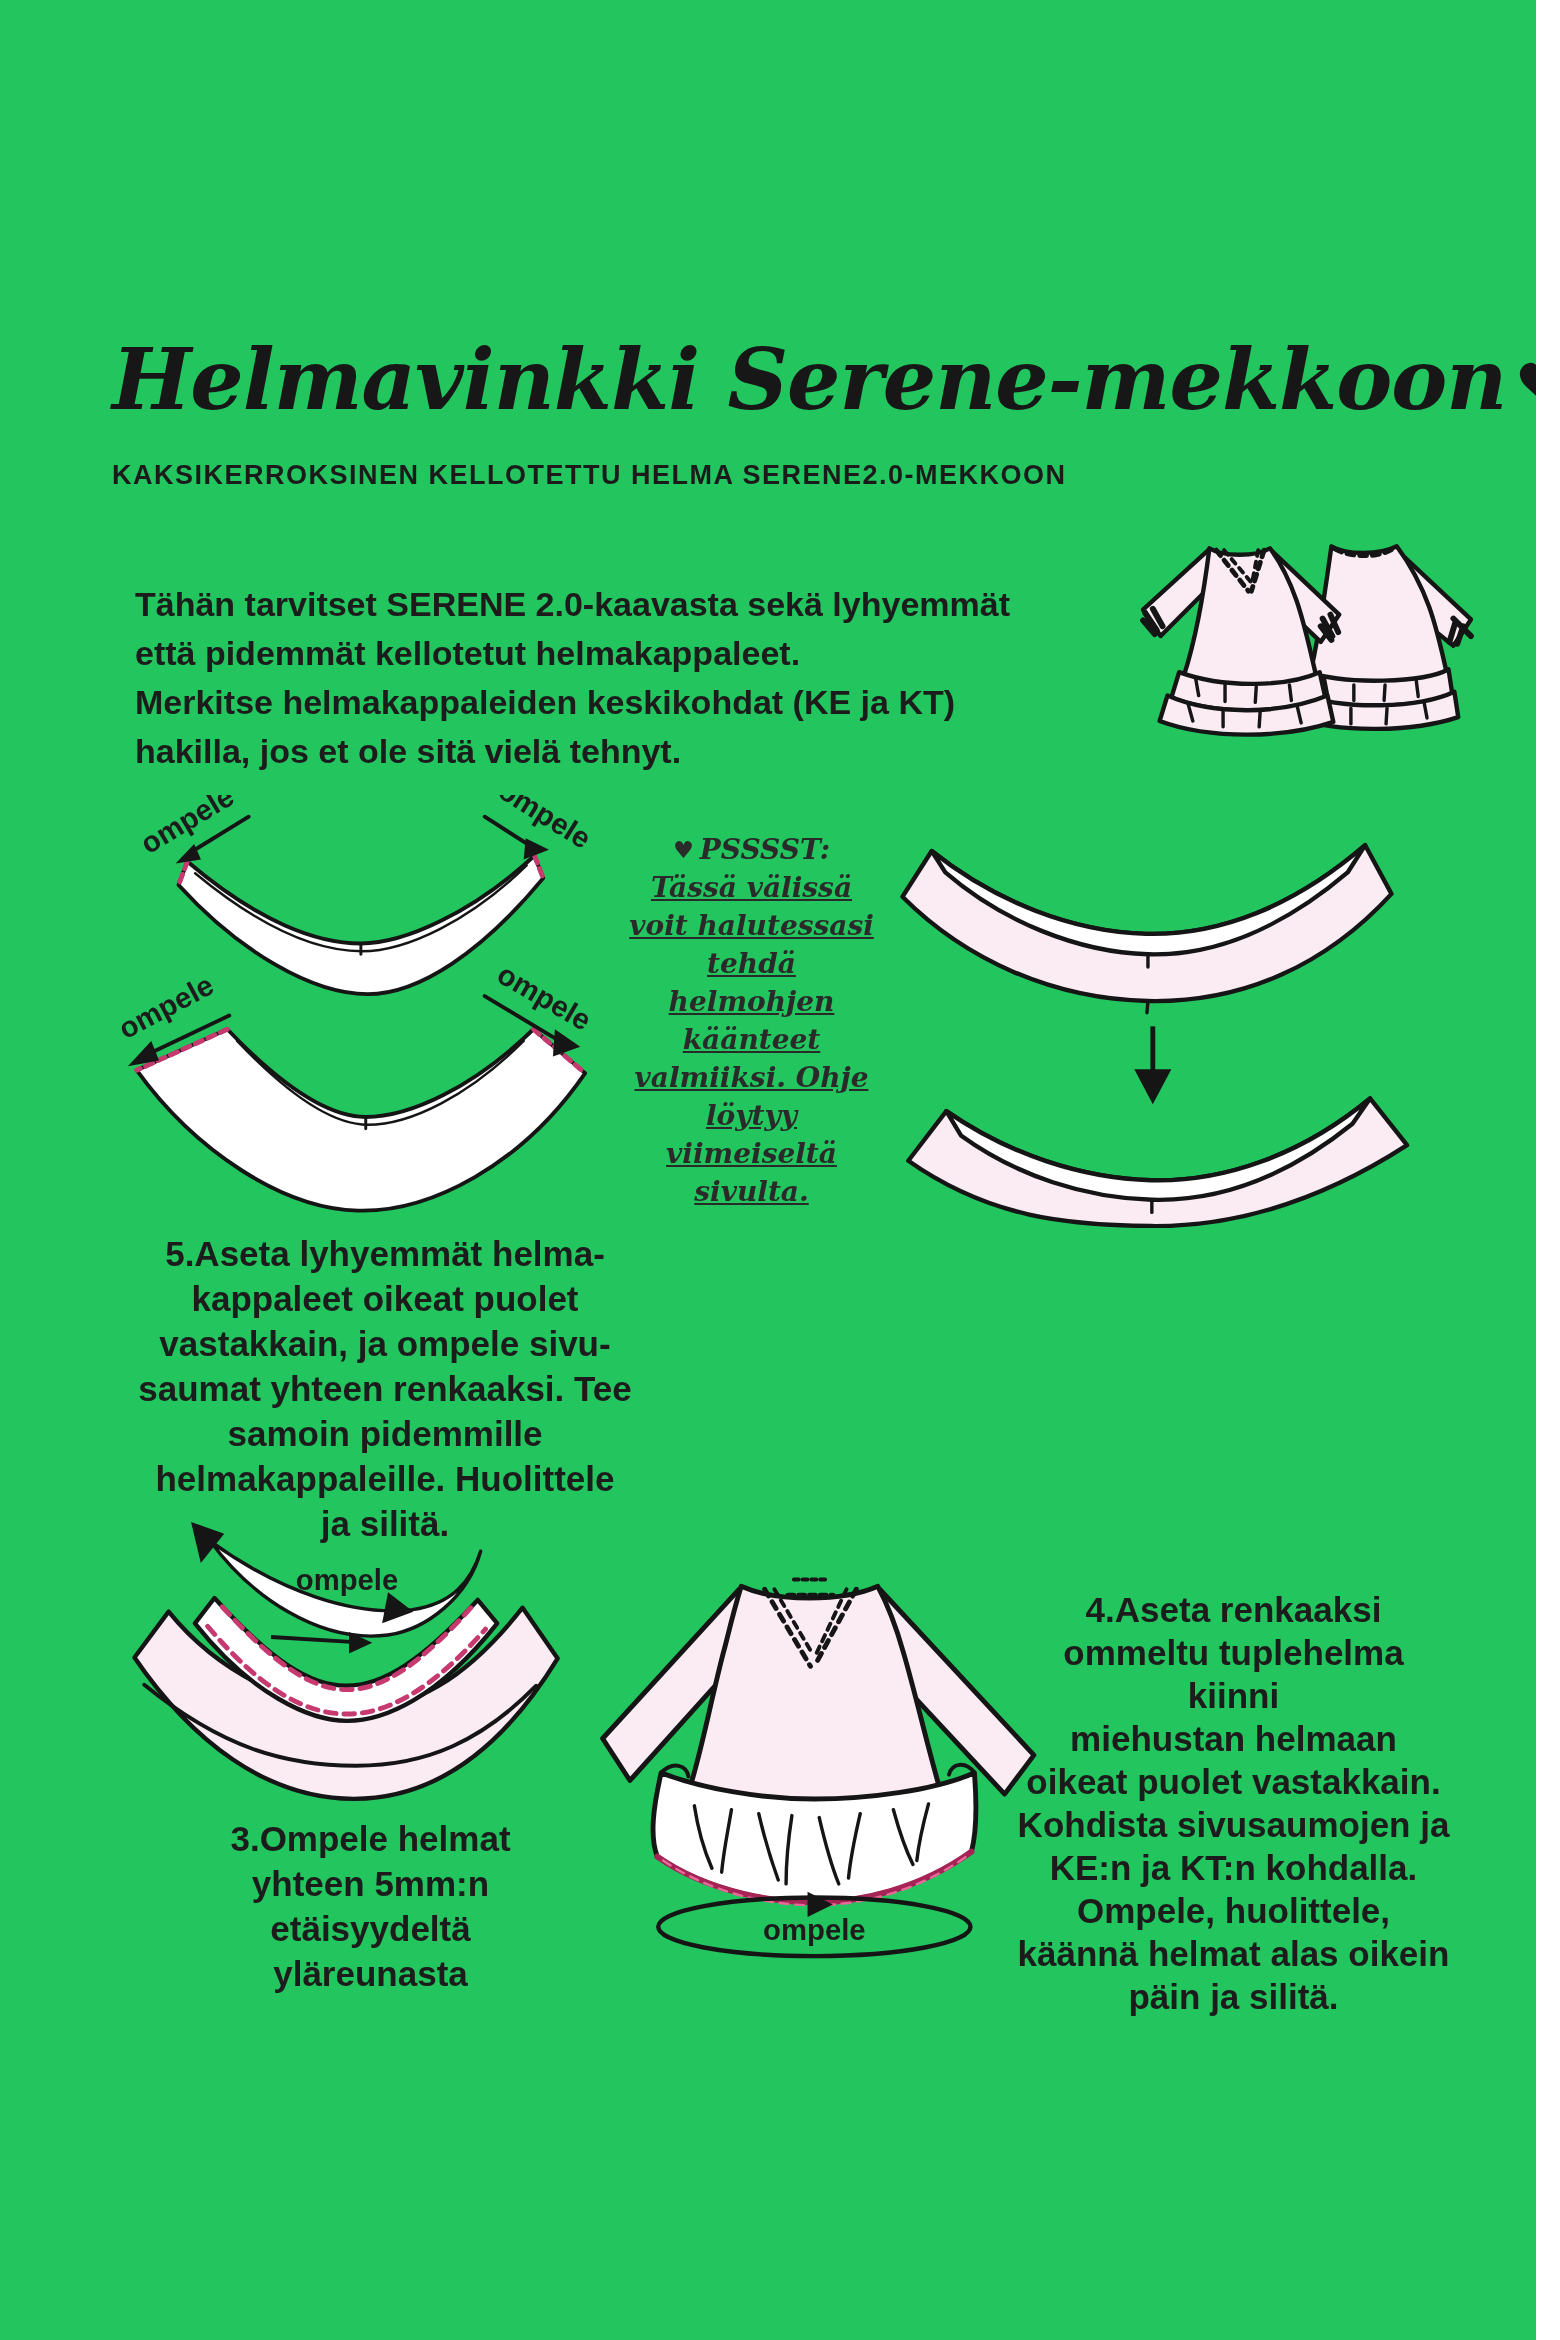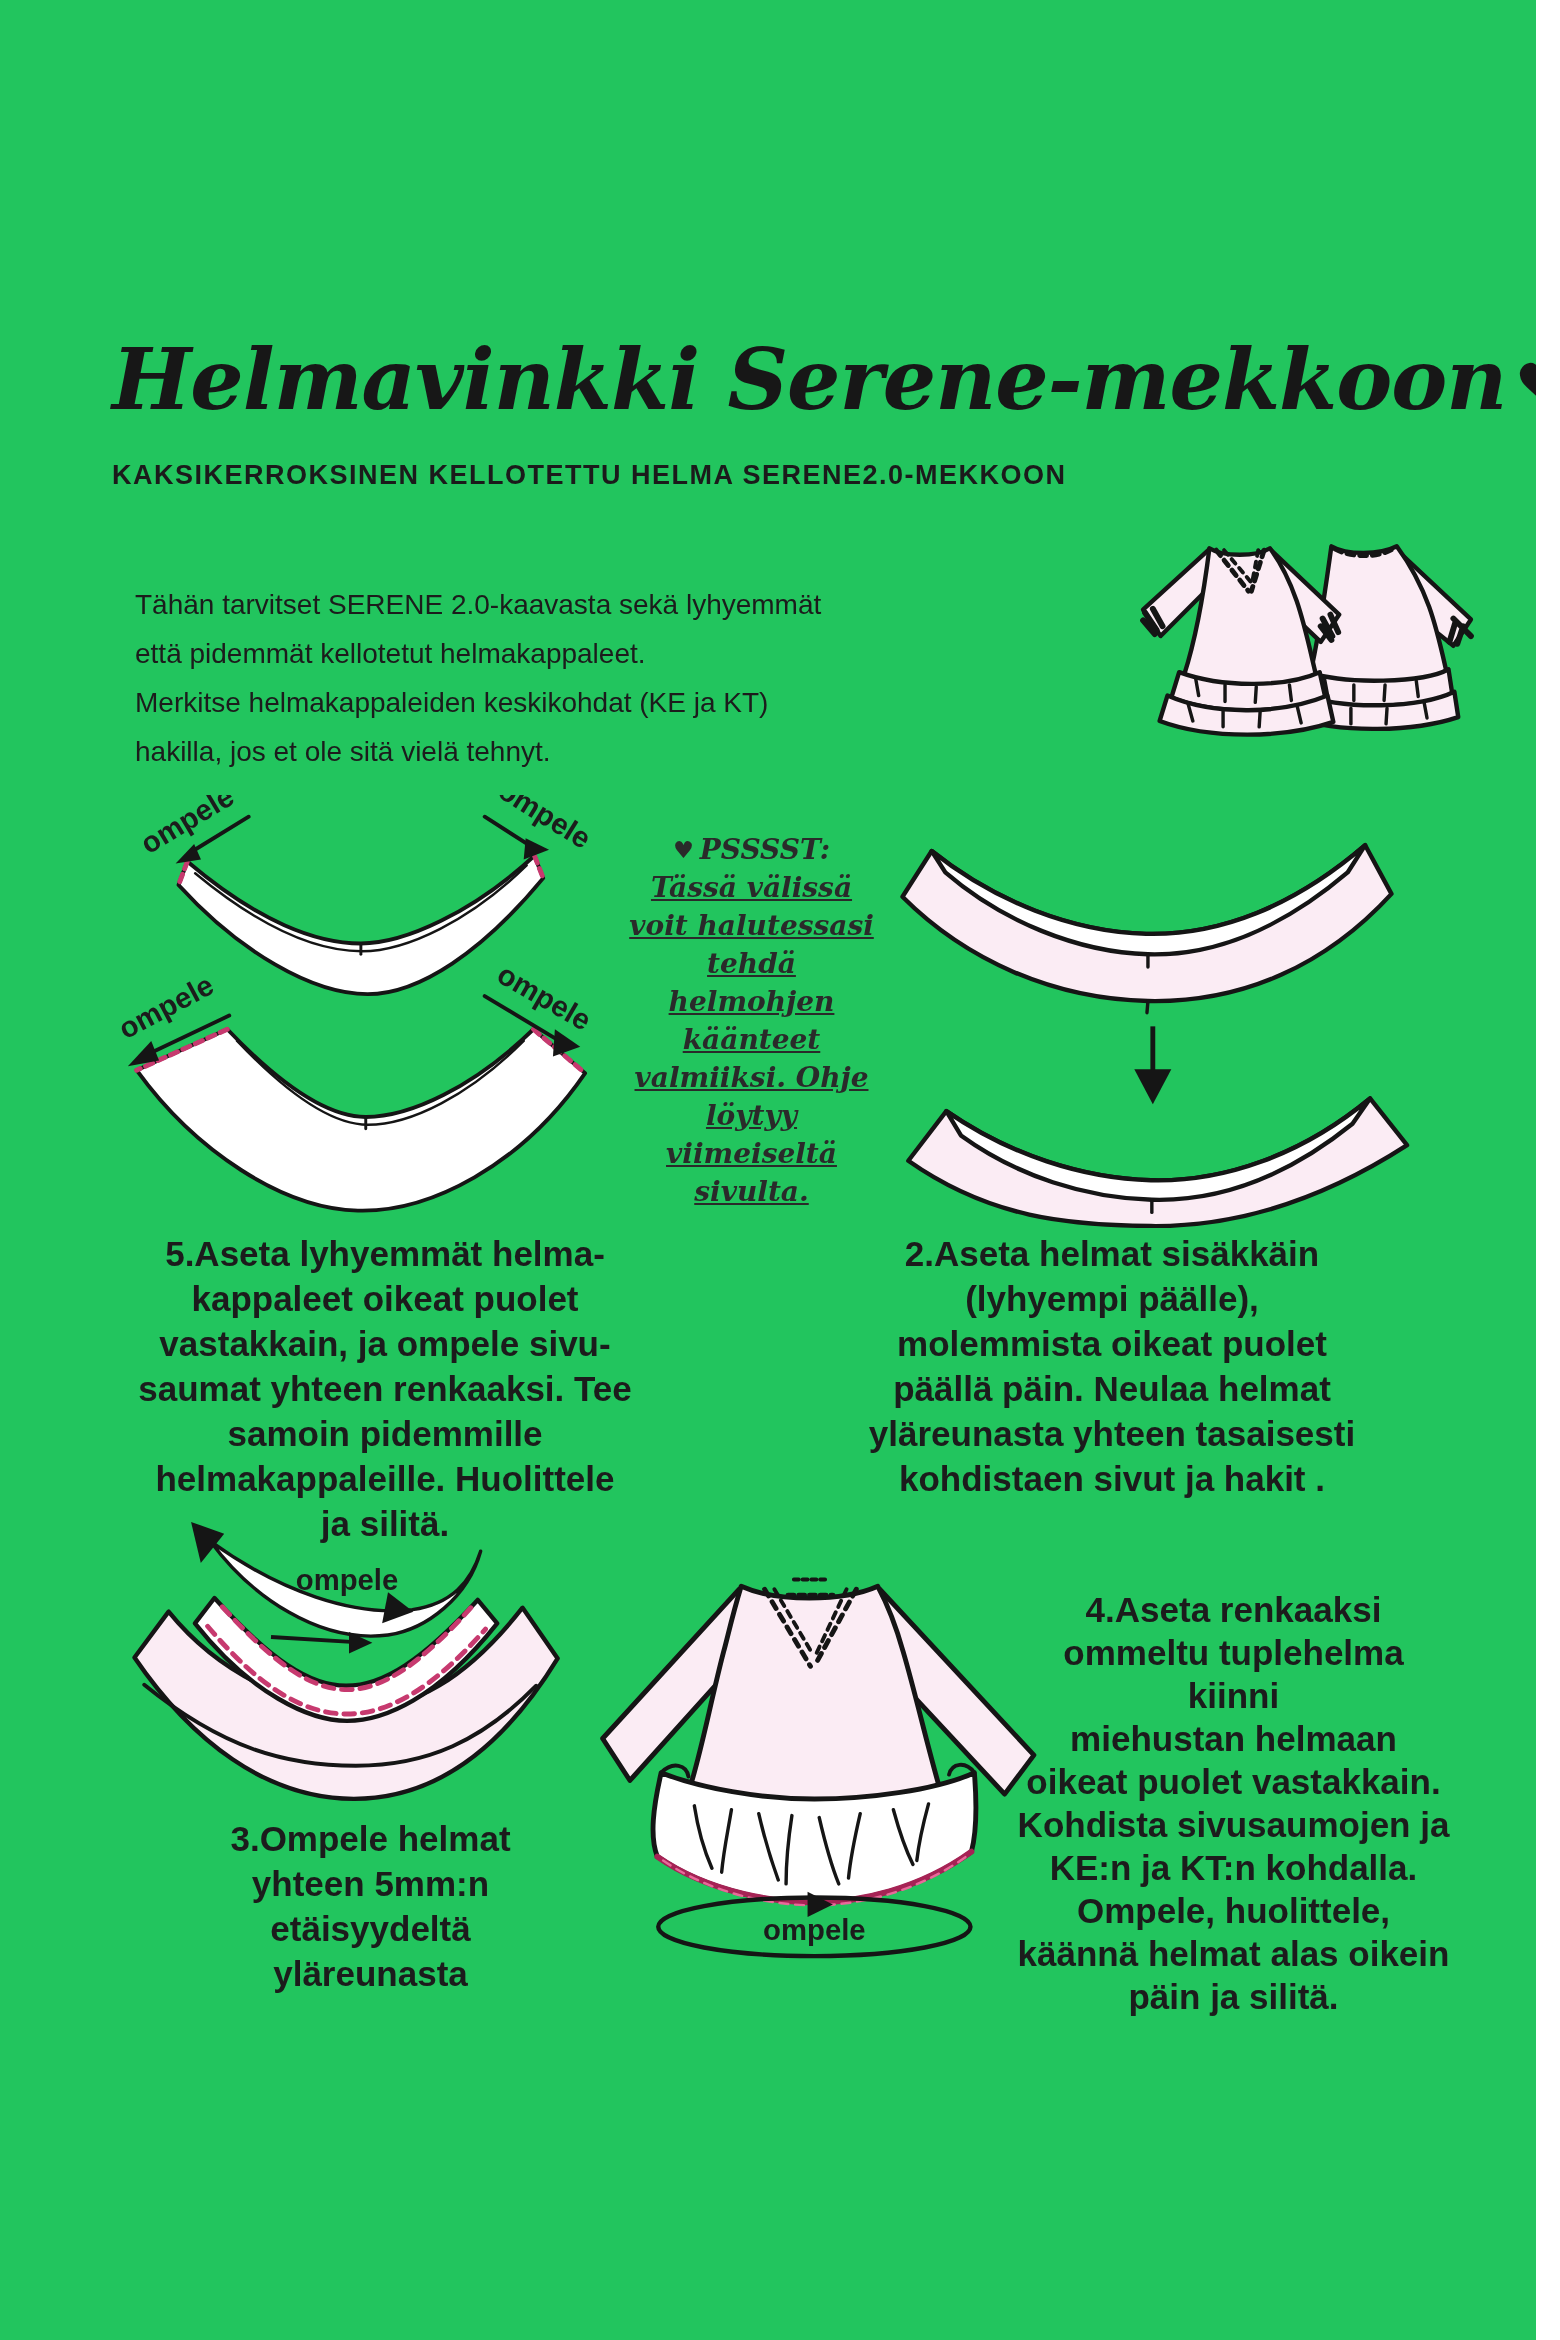--- a/index.html
+++ b/index.html
@@ -11,21 +11,21 @@
   .title{
     font-family:"DejaVu Serif","Liberation Serif",serif;
     font-style:italic;font-weight:700;font-size:84px;letter-spacing:-1px;
     white-space:nowrap;color:#171717;display:flex;align-items:center;gap:9.8px;
   }
   .title .heart{font-size:60px;transform:rotate(-8deg);margin-top:9.8px;font-style:normal;}
   .subtitle{
     font-weight:700;font-size:27px;letter-spacing:1.5px;white-space:nowrap;color:#1b1b1b;
   }
   .body-text{
-    font-weight:400;font-size:28px;line-height:49px;white-space:pre-line;color:#1c1c1c;
+    font-weight:700;font-size:34px;line-height:49px;white-space:pre-line;color:#1c1c1c;
   }
   .step-text{
     font-weight:700;font-size:35px;line-height:45px;white-space:pre-line;
     text-align:center;color:#1c1c1c;
   }
   .note{
     font-family:"DejaVu Serif","Liberation Serif",serif;
     font-style:italic;font-weight:700;font-size:28px;line-height:38px;
     text-align:center;color:#2a2a2a;
   }
@@ -148,26 +148,20 @@
   </svg>
 
   <div class="abs step-text" style="left:102px;top:1231px;width:566px;">5.Aseta lyhyemmät helma-
 kappaleet oikeat puolet
 vastakkain, ja ompele sivu-
 saumat yhteen renkaaksi. Tee
 samoin pidemmille
 helmakappaleille. Huolittele
 ja silitä.</div>
 
-  <div class="abs step-text" style="left:839px;top:1231px;width:546px;">2.Aseta helmat sisäkkäin
-(lyhyempi päälle),
-molemmista oikeat puolet
-päällä päin. Neulaa helmat
-yläreunasta yhteen tasaisesti
-kohdistaen sivut ja hakit .</div>
 
   <svg class="abs" style="left:76px;top:1514px;" width="546" height="322" viewBox="0 0 560 330">
     <g stroke="#151515" stroke-width="4.5" stroke-linejoin="round" stroke-linecap="round" fill="none">
       <path d="M95,100 L60,147 C 118,232 195,292 285,292 C 375,292 442,233 494,148 L458,96 C 400,170 345,200 288,200 C 230,200 150,168 95,100 Z" fill="#fbecf4"></path>
       <path d="M70,175 C 150,240 215,258 287,258 C 360,258 417,232 472,176" stroke-width="4"></path>
       <path d="M142,86 C 200,150 240,176 277,176 C 315,176 355,150 412,88 L432,112 C 370,190 315,212 278,212 C 240,212 180,185 122,112 Z" fill="#ffffff"></path>
       <path d="M150,95 C 205,155 242,180 278,180 C 314,180 352,155 405,96" stroke="#c73a6f" stroke-width="5" stroke-dasharray="11 8"></path>
       <path d="M135,115 C 190,180 235,205 278,205 C 320,205 365,180 420,118" stroke="#c73a6f" stroke-width="5" stroke-dasharray="11 8"></path>
     </g>
     <g>

